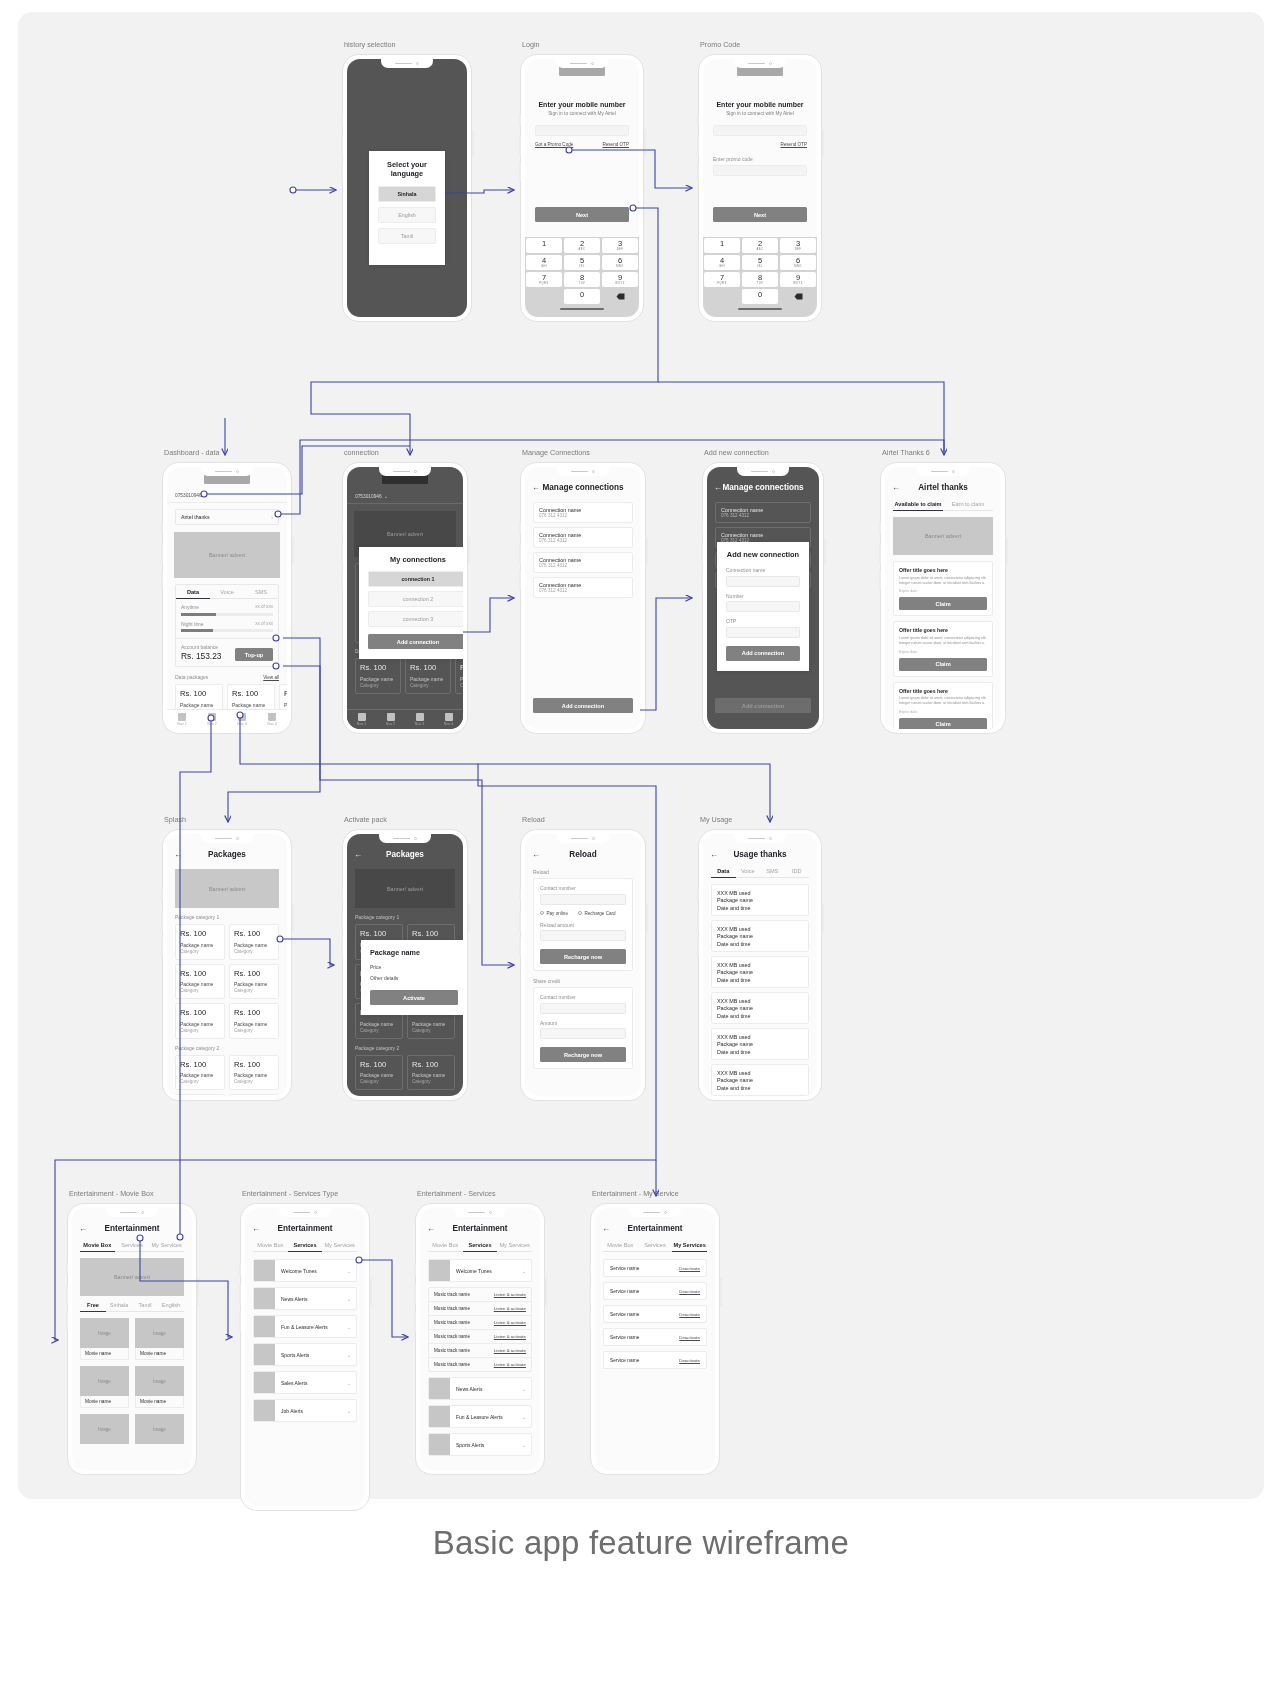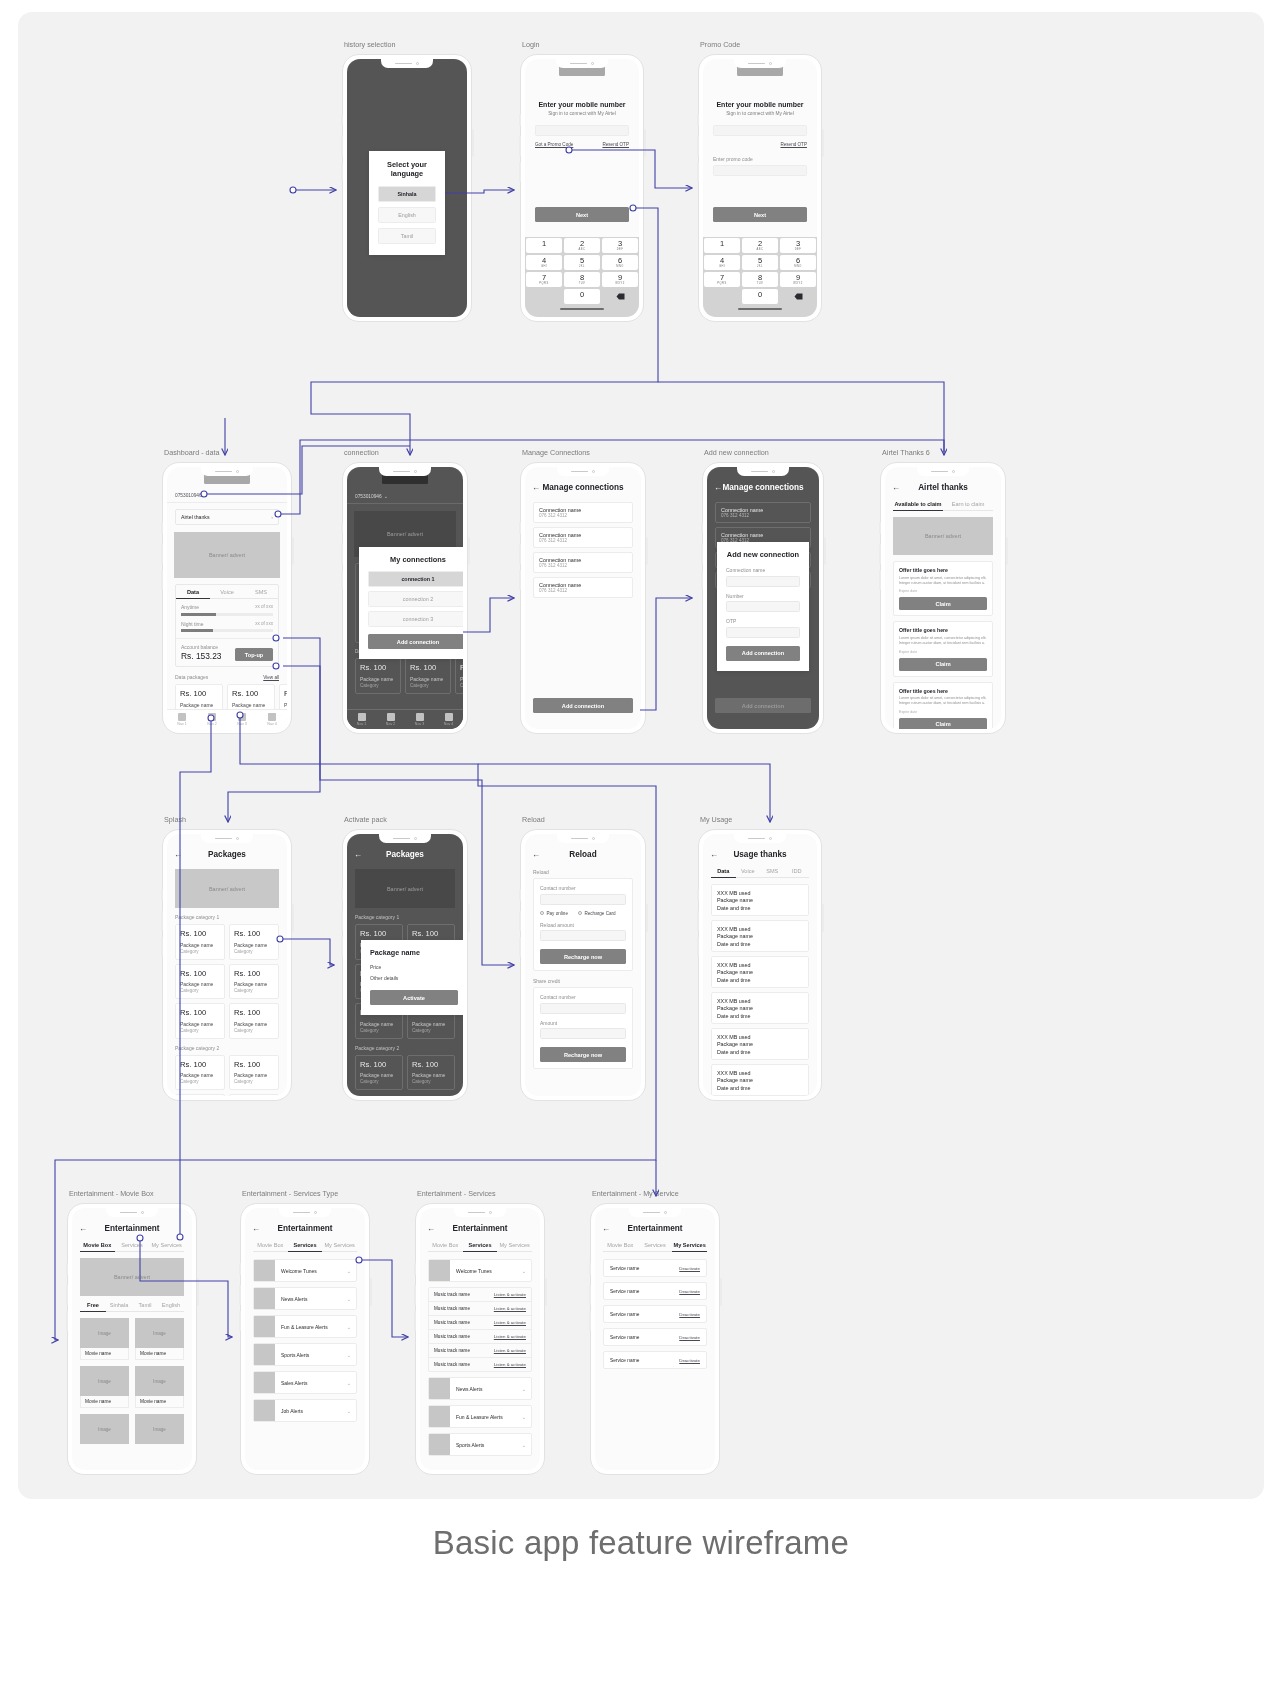--- a/index.html
+++ b/index.html
@@ -179,21 +179,21 @@
 
 
   <div class="phone dark" style="left:342px; top:54px; width:130px; height:268px;">
     <div class="label">history selection</div>
     <div class="shell"></div>
     <div class="btn-l" style="top:60px; height:12px;"></div>
     <div class="btn-l" style="top:82px; height:20px;"></div>
     <div class="btn-l" style="top:108px; height:20px;"></div>
     <div class="btn-r" style="top:75px; height:28px;"></div>
     <div class="screen">
-      <div class="modal" style="left:22px; right:22px; top:92px; padding:9px 9px 11px 9px;">
+      <div class="modal" style="left:22px; right:22px; top:92px; padding:9px 9px 21px 9px;">
         <div class="modal-ttl">Select your language</div>
         <div class="pill sel" style="margin-top:8px;">Sinhala</div>
         <div class="pill" style="margin-top:5px;">English</div>
         <div class="pill" style="margin-top:5px;">Tamil</div>
       </div>
     </div>
     <div class="notch">
         <div class="speaker"></div>
         <div class="cam"></div>
       </div>
@@ -946,21 +946,21 @@
           <div style="height:30px; background:#c6c6c6; display:flex; align-items:center; justify-content:center; font-size:4.6px; color:#8a8a8a;">Image</div>
         </div>
       </div>
     </div>
     <div class="notch">
         <div class="speaker"></div>
         <div class="cam"></div>
       </div>
   </div>
 
-  <div class="phone" style="left:240px; top:1203px; width:130px; height:272px;">
+  <div class="phone" style="left:240px; top:1203px; width:130px; height:308px;">
     <div class="label">Entertainment - Services Type</div>
     <div class="shell"></div>
     <div class="btn-l" style="top:60px; height:12px;"></div>
     <div class="btn-l" style="top:82px; height:20px;"></div>
     <div class="btn-l" style="top:108px; height:20px;"></div>
     <div class="btn-r" style="top:75px; height:28px;"></div>
     <div class="screen">
       <div class="navhdr">
         <span class="back-ico">←</span>
         <span class="navttl">Entertainment</span>

